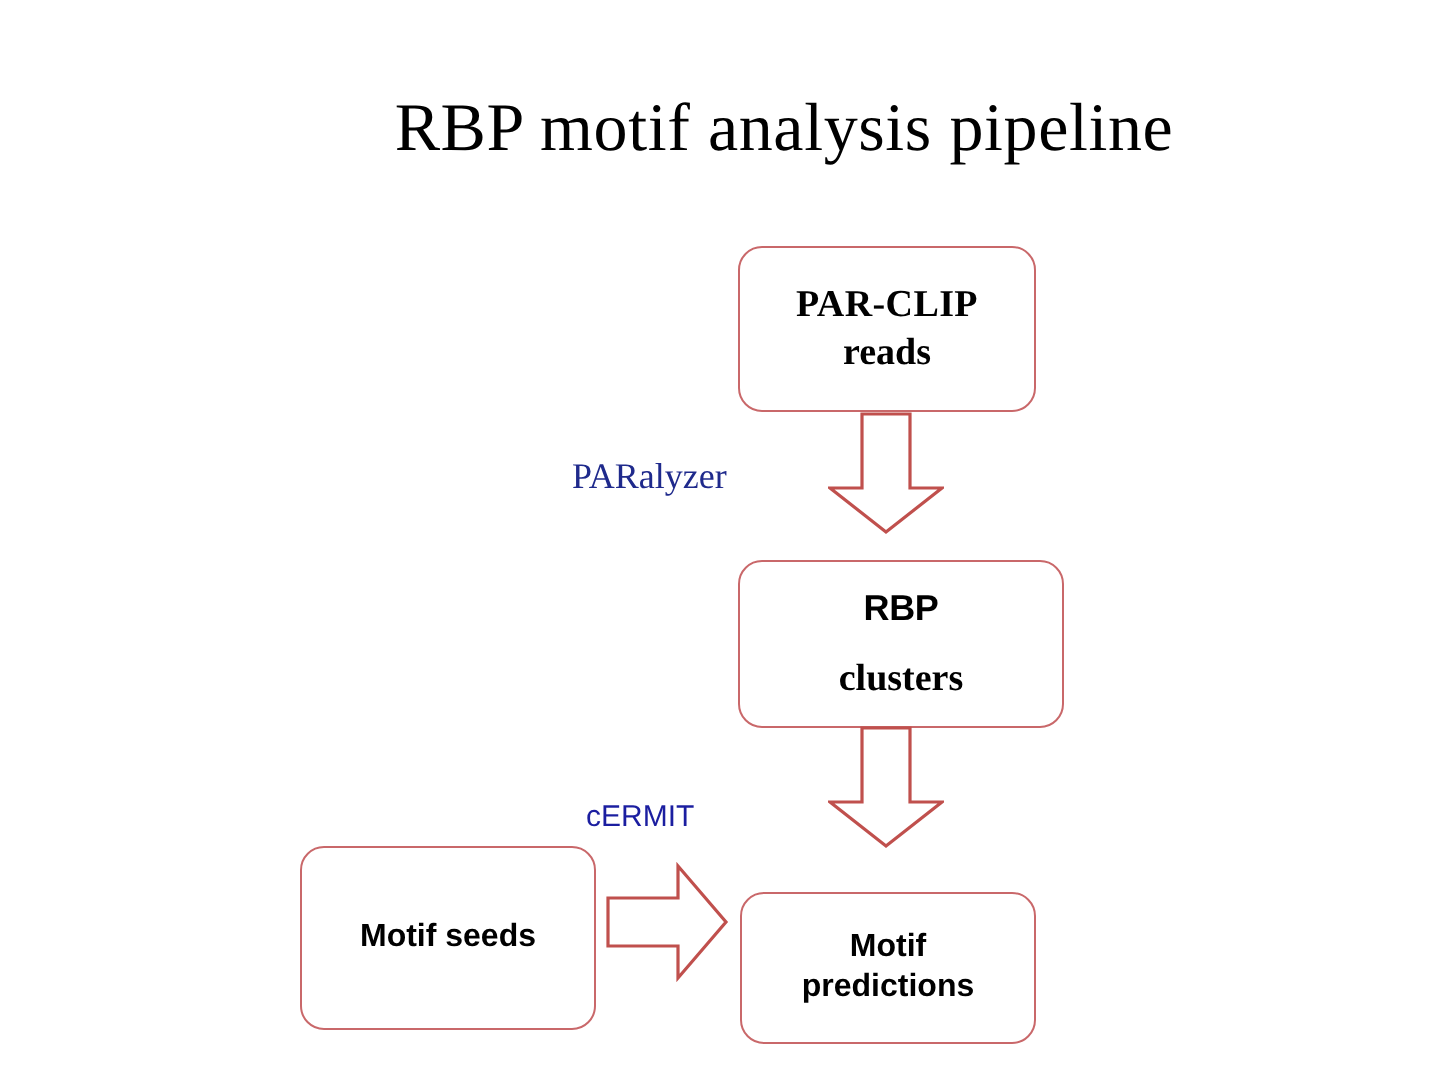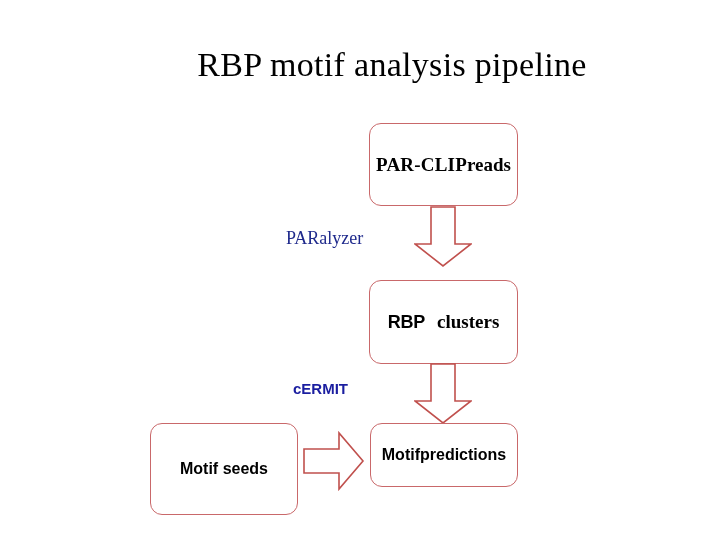--- a/index.html
+++ b/index.html
@@ -41,20 +41,21 @@
   }
 
   
   .flow-box {
     position: absolute;
     box-sizing: border-box;
     border: 1.4px solid #c9686a;
     border-radius: 12px;
     background: #ffffff;
     display: flex;
+    flex-direction: column;
     align-items: center;
     justify-content: center;
     text-align: center;
     color: #000000;
   }
 
   .serif-bold {
     font-family: "Liberation Serif", serif;
     font-weight: bold;
   }
@@ -77,21 +78,21 @@
   }
   #box-parclip .line2 {
     font-size: 19px;
     line-height: 24px;
   }
 
   
   #box-clusters {
     left: 369px;
     top: 280px;
-    width: 149px;
+    width: 163px;
     height: 84px;
     gap: 12px;
   }
   #box-clusters .line1 {
     font-size: 18px;
     line-height: 23px;
     letter-spacing: -0.2px;
   }
   #box-clusters .line2,
   #box-clusters .line3 {
@@ -107,23 +108,23 @@
     height: 92px;
   }
   #box-seeds .line1 {
     font-size: 16px;
     line-height: 20px;
   }
 
   
   #box-predictions {
     left: 370px;
-    top: 423px;
+    top: 446px;
     width: 148px;
-    height: 64px;
+    height: 76px;
     text-align: right;
   }
   #box-predictions .line1,
   #box-predictions .line2 {
     font-size: 16px;
     line-height: 20px;
   }
 
   
   .side-label {
@@ -135,23 +136,23 @@
     left: 286px;
     top: 227px;
     font-family: "Liberation Serif", serif;
     font-weight: normal;
     font-size: 18px;
     line-height: 22px;
     color: #1f2a8c;
   }
   #label-cermit {
     left: 293px;
-    top: 379px;
+    top: 399px;
     font-family: "Liberation Sans", sans-serif;
-    font-weight: bold;
+    font-weight: normal;
     font-size: 15px;
     line-height: 19px;
     color: #1b1ea0;
   }
 
   
   .arrow {
     position: absolute;
   }
   .arrow svg { display: block; }

